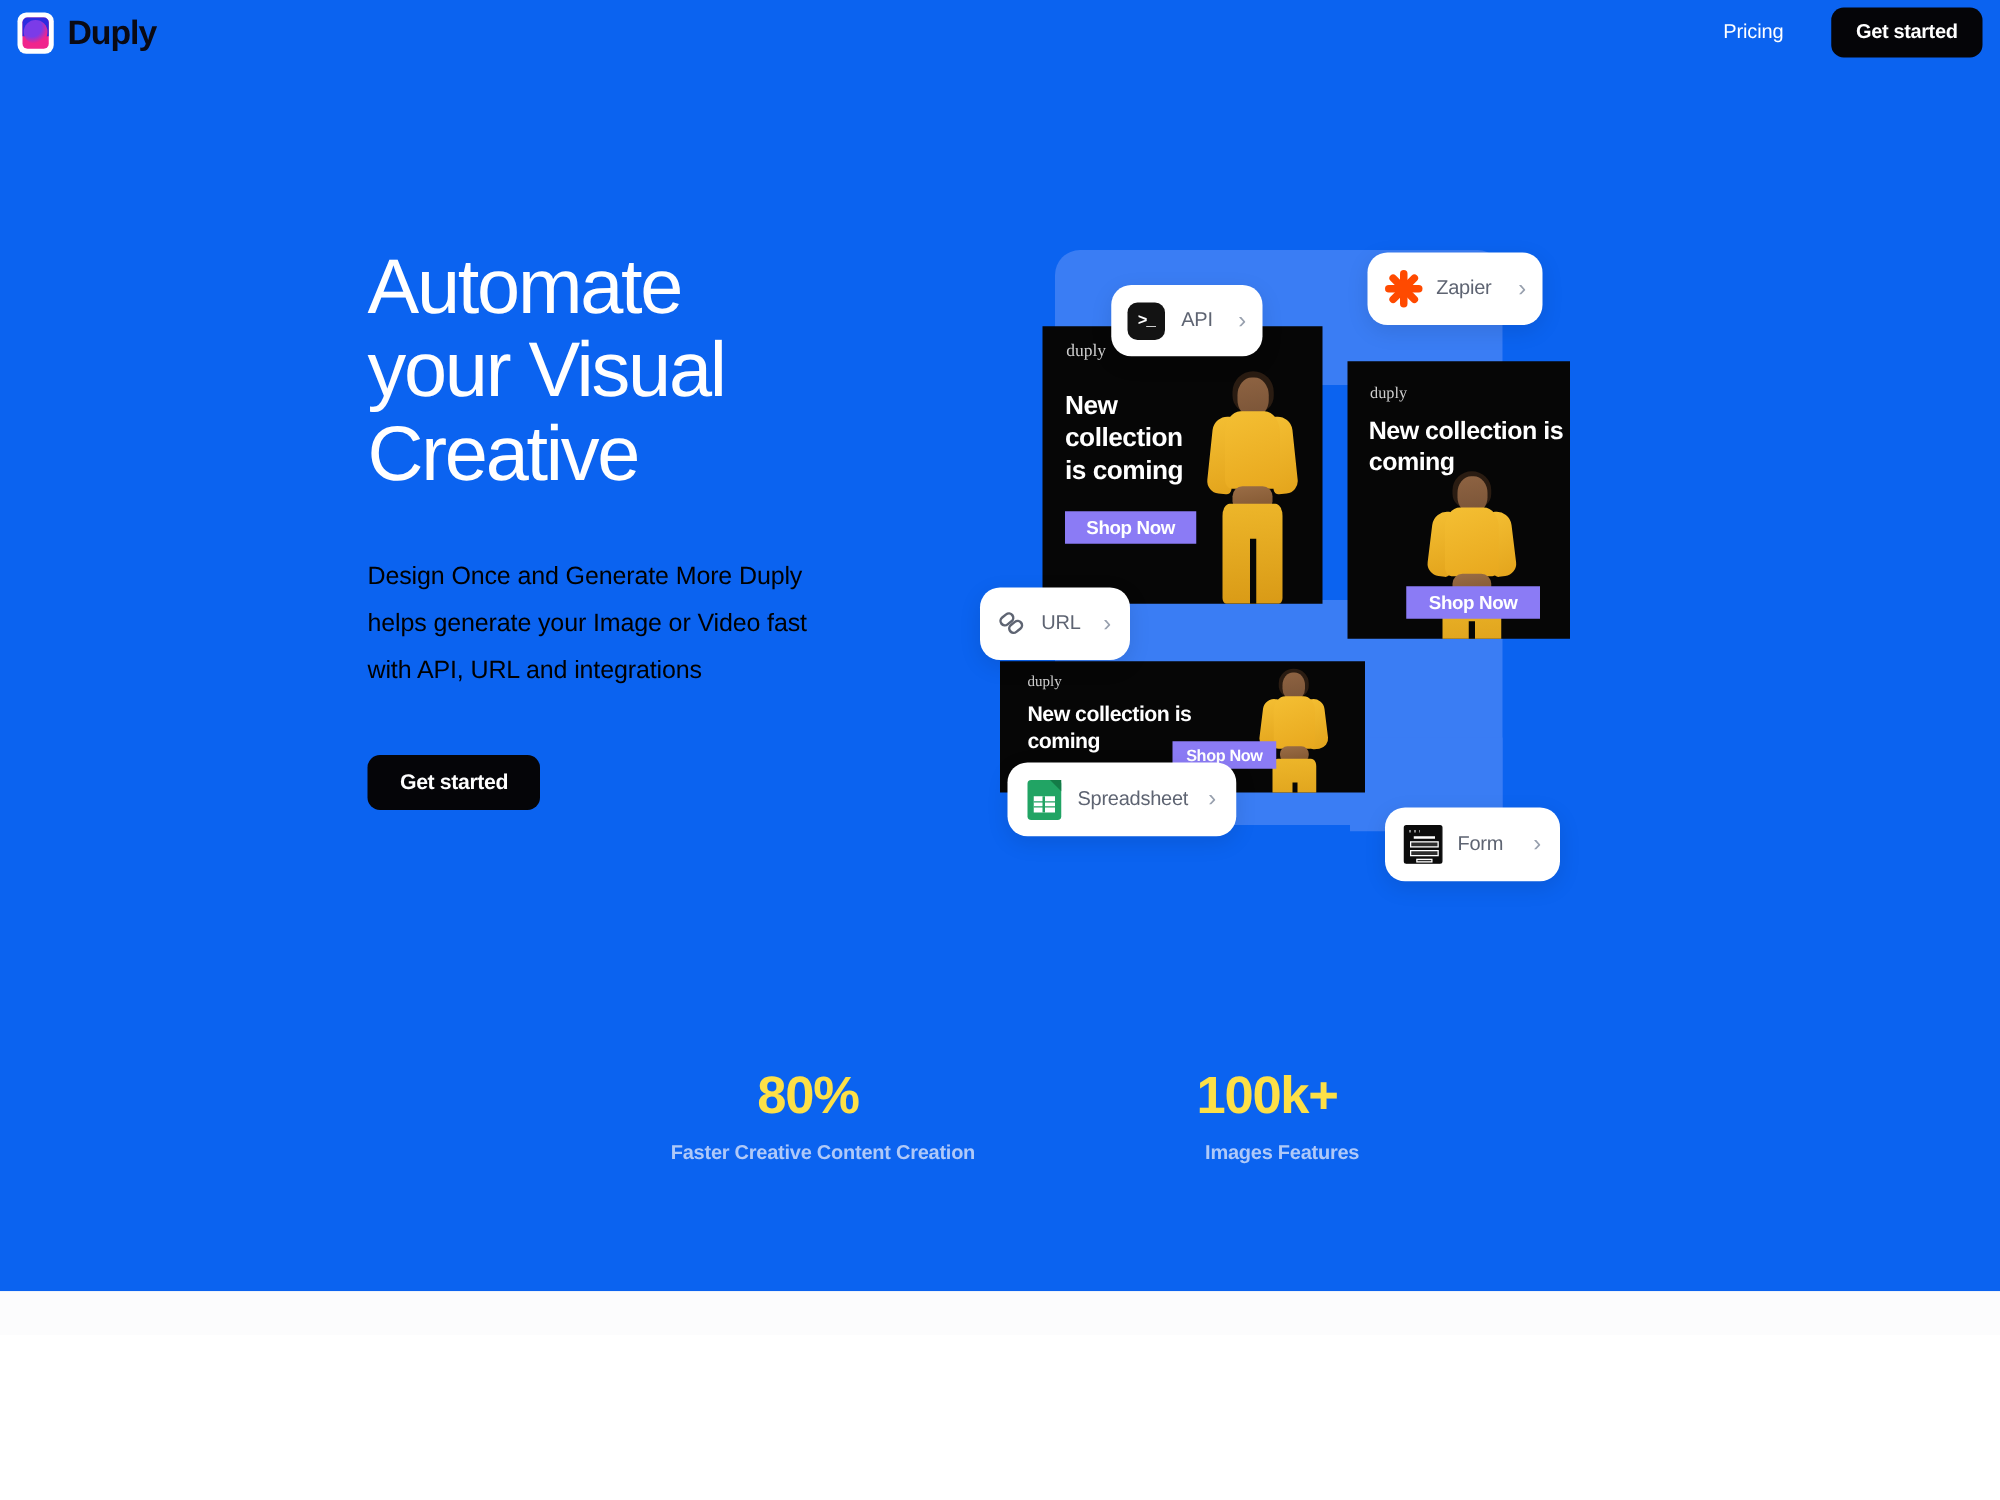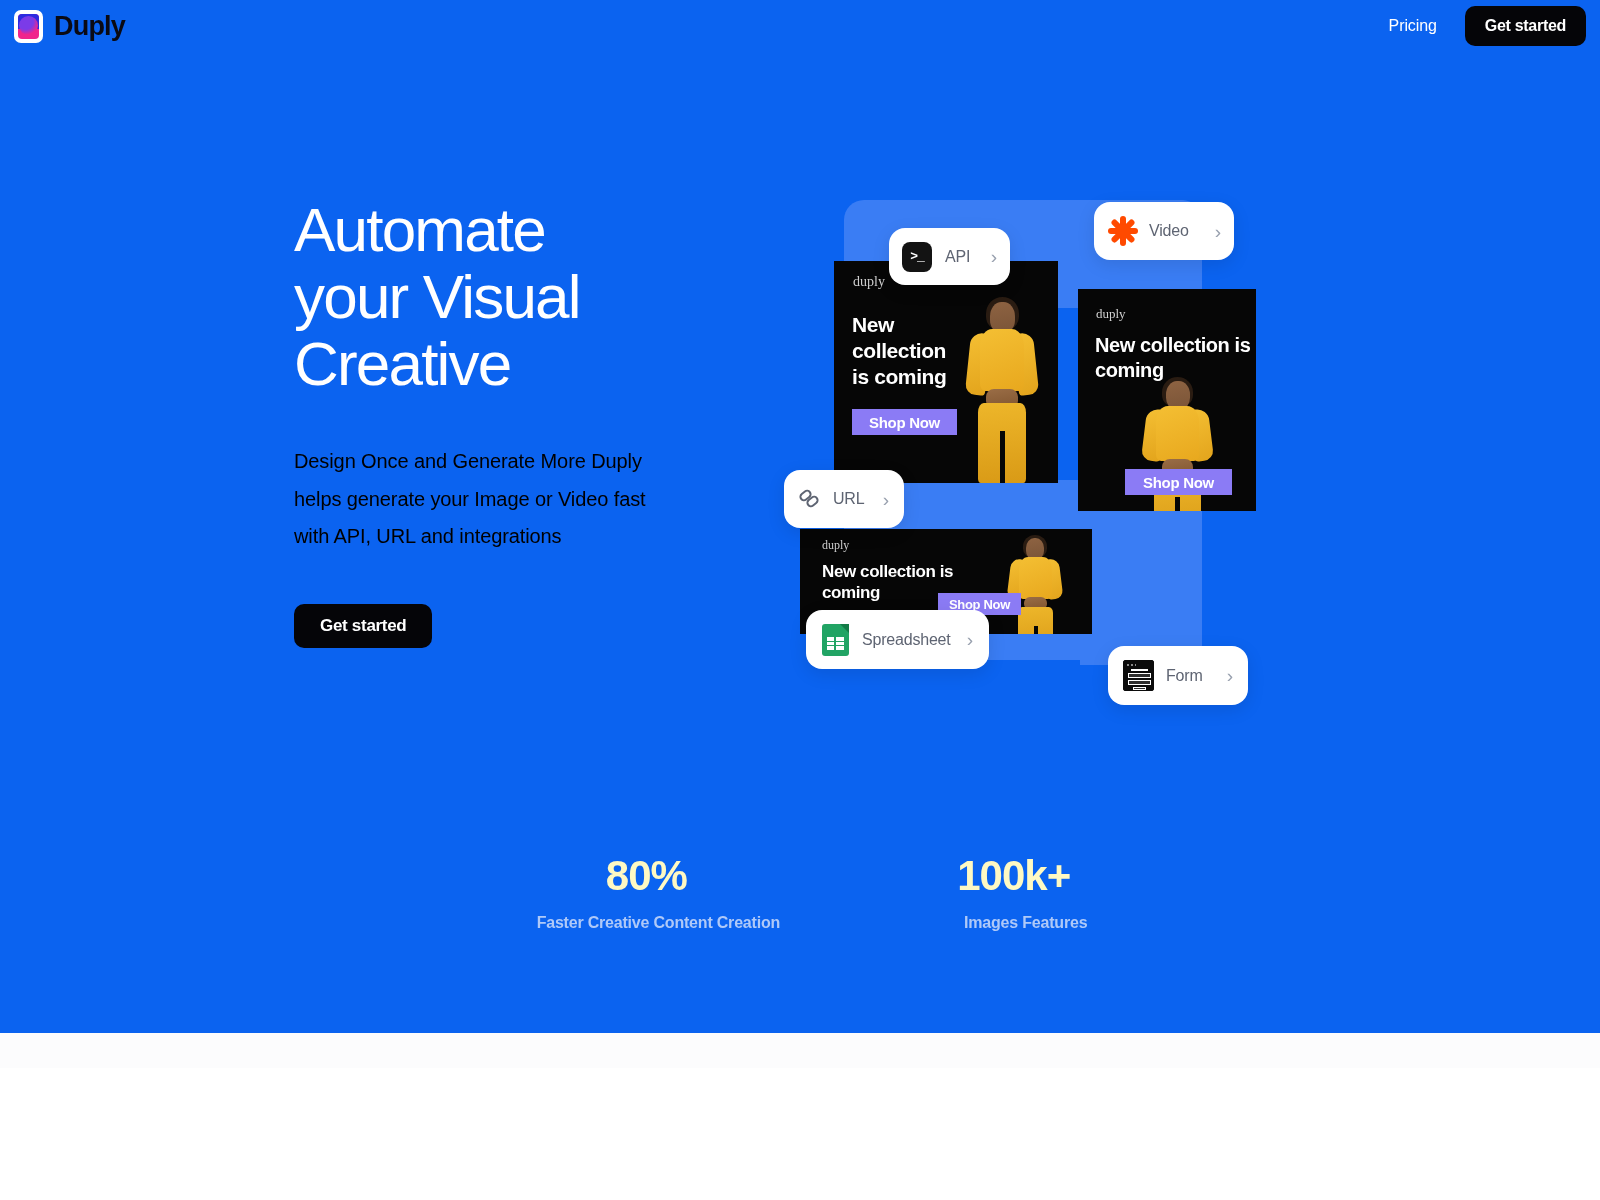--- a/index.html
+++ b/index.html
@@ -37,21 +37,21 @@
     background:#2C2BE0;border-bottom-left-radius:0;
   }
   .brand-mark .inner::after{
     content:"";position:absolute;left:1px;top:2px;width:19px;height:19px;
     border-radius:50%;
     background:radial-gradient(circle at 35% 30%, #7B3BE8 0%, #7B3BE8 42%, #F0248C 72%);
   }
   .brand-name{
     font-size:27px;font-weight:bold;color:#0A0A14;letter-spacing:-0.8px;
   }
-  .nav-right{margin-left:auto;display:flex;align-items:center;gap:28px;margin-right:14px;}
+  .nav-right{margin-left:auto;display:flex;align-items:center;gap:38px;margin-right:14px;}
   .nav-link{
     color:#ffffff;font-size:16px;text-decoration:none;letter-spacing:-0.1px;
   }
   .nav-cta{
     background:#050508;color:#ffffff;border:none;border-radius:10px;
     padding:0 20px;height:40px;font-size:16px;font-weight:bold;
     font-family:"Liberation Sans", sans-serif;cursor:pointer;letter-spacing:-0.3px;
   }
 
   
@@ -215,21 +215,21 @@
   .ico-form .w3{left:4px;top:19px;width:23px;height:5px;border:1px solid #fff;background:#2E2E2E;}
   .ico-form .w4{left:9px;top:26px;width:13px;height:3px;border:1px solid #fff;background:#2E2E2E;}
 
   
   .stats{
     position:absolute;left:0;top:855px;width:1600px;
     display:flex;justify-content:center;gap:160px;
   }
   .stat{text-align:center;}
   .stat-value{
-    font-size:42px;font-weight:bold;color:#fef9c3;letter-spacing:-1px;line-height:1;
+    font-size:42px;font-weight:bold;color:#fde047;letter-spacing:-1px;line-height:1;
   }
   .stat-label{
     margin-top:17px;font-size:16px;font-weight:bold;color:#AFC9F8;letter-spacing:-0.2px;margin-left:24px;
   }
 
   
   .features-section{
     position:absolute;left:0;top:1033px;width:1600px;height:167px;background:#FCFCFD;
   }
   .features-title{
@@ -345,21 +345,21 @@
       </div>
 
       <div class="chip" id="chipZap">
         <span class="chip-ico ico-zapier">
             <i></i>
             <i></i>
             <i></i>
             <i></i>
             <u></u>
           </span>
-        <span class="chip-label">Video</span>
+        <span class="chip-label">Zapier</span>
         <span class="chev">›</span>
       </div>
 
       <div class="chip" id="chipURL">
         <span class="chip-ico ico-link">
             <b></b>
             <s></s>
           </span>
         <span class="chip-label">URL</span>
         <span class="chev">›</span>

